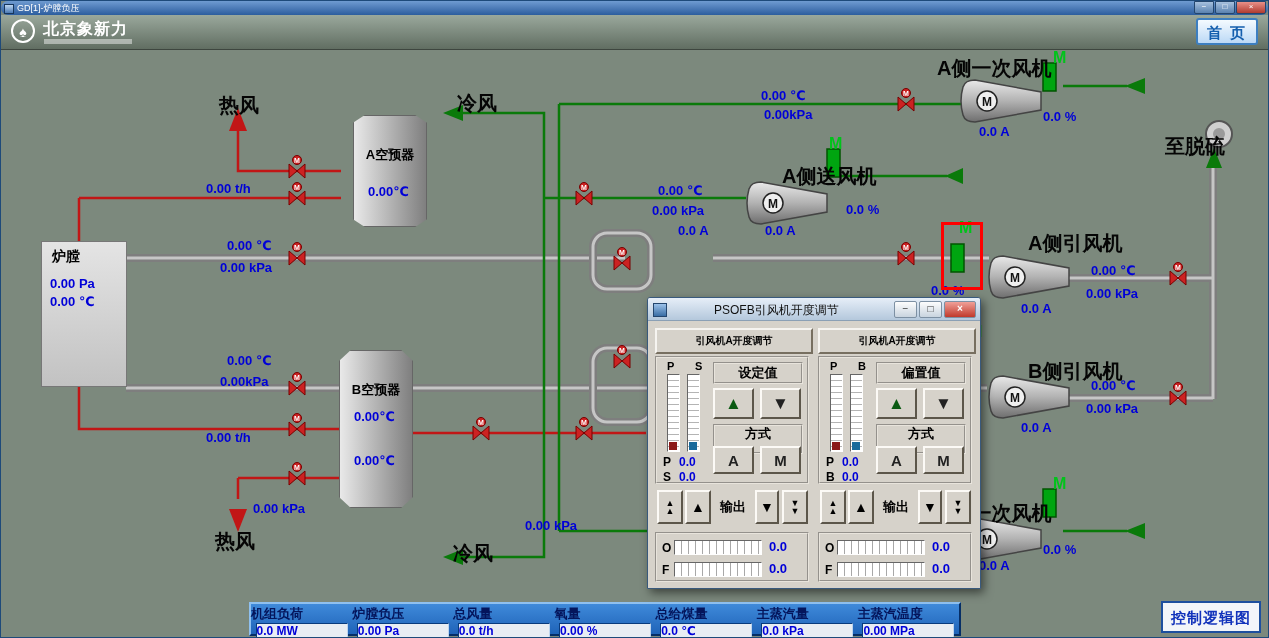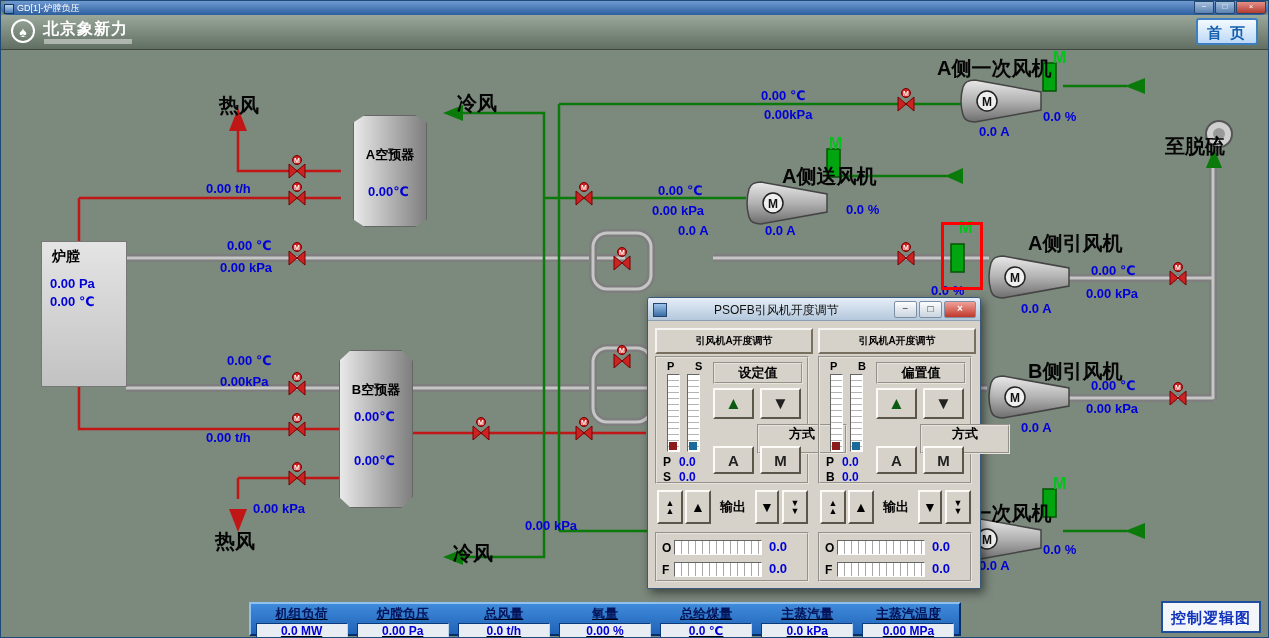--- a/index.html
+++ b/index.html
@@ -63,21 +63,21 @@
   .panel-group{position:absolute;left:0;top:28px;width:154px;height:128px;border:2px groove #e8e4dc;box-sizing:border-box;}
   .g-lbl{position:absolute;font-size:11px;font-weight:bold;color:#000;}
   .g-track{position:absolute;top:16px;width:11px;height:76px;
     background:repeating-linear-gradient(180deg,#fff 0 5px,#b4b4b4 5px 6px);
     border:1px solid;border-color:#666 #fff #fff #666;}
   .g-mark{position:absolute;bottom:1px;left:1px;width:8px;height:8px;}
   .mk-red{background:#8b1a1a;} .mk-blue{background:#1a6a9b;}
   .adj-box,.mode-box{position:absolute;left:56px;width:90px;text-align:center;font-weight:bold;font-size:13px;color:#000;
     border:2px groove #e8e4dc;background:#d6d2ca;box-sizing:border-box;}
   .adj-box{top:4px;height:22px;line-height:18px;}
-  .mode-box{top:66px;height:30px;line-height:15px;margin-left:44px;}
+  .mode-box{top:66px;height:30px;line-height:15px;}
   .cbtn{position:absolute;background:#d6d2ca;border:2px solid;border-color:#fcfaf6 #5c564a #5c564a #fcfaf6;
     text-align:center;padding:0;cursor:pointer;font-family:inherit;}
   .adj-btn{top:30px;width:41px;height:31px;font-size:17px;line-height:27px;}
   .arr-up{color:#0a5a12;} .arr-dn{color:#222;}
   .mode-btn{top:88px;width:41px;height:28px;font-size:15px;font-weight:bold;color:#222;}
   .pv-lbl{position:absolute;left:6px;font-size:12px;font-weight:bold;color:#000;}
   .pv-val{position:absolute;left:22px;font-size:12px;font-weight:bold;color:#0000d8;}
   .out-row{position:absolute;left:0;top:160px;width:158px;height:40px;}
   .ob{top:2px;height:34px;}
   .ob .st{display:block;font-size:9px;line-height:8px;}
@@ -85,21 +85,21 @@
   .out-lbl{position:absolute;left:60px;top:10px;width:36px;text-align:center;font-weight:bold;font-size:13px;color:#000;}
   .of-group{position:absolute;left:0;top:204px;width:154px;height:50px;border:2px groove #e8e4dc;box-sizing:border-box;}
   .of-lbl{position:absolute;left:5px;font-size:12px;font-weight:bold;color:#000;}
   .of-bar{position:absolute;left:17px;width:86px;height:13px;
     background:repeating-linear-gradient(90deg,#fff 0 6px,#a8a8a8 6px 7px);
     border:1px solid;border-color:#666 #fff #fff #666;}
   .of-val{position:absolute;left:112px;font-size:13px;font-weight:bold;color:#0000d8;}
   
   .statusbar{position:absolute;left:248px;top:601px;width:712px;height:34px;z-index:6;display:flex;
     background:linear-gradient(#3f8ada,#1f63b8);border:2px solid;border-color:#8fc0ef #062e66 #062e66 #8fc0ef;box-sizing:border-box;}
-  .st-col{flex:1;position:relative;text-align:center;text-decoration:underline;}
+  .st-col{flex:1;position:relative;}
   .st-lbl{margin-top:1px;font-size:13px;font-weight:bold;color:#04155c;}
   .st-box{margin:0 auto;width:90px;height:15px;background:#e8edf3;border:1px solid;border-color:#083a7c #bcd4ee #bcd4ee #083a7c;
     font-size:12px;font-weight:bold;color:#0000d8;line-height:15px;}
   .logic-btn{position:absolute;left:1160px;top:600px;width:100px;height:32px;z-index:6;
     background:#f2f5f9;border:2px solid #1d4f9e;color:#1233bb;font-weight:bold;font-size:15px;
     letter-spacing:1px;text-align:center;line-height:28px;cursor:pointer;}
 </style>
 </head>
 <body>
 

